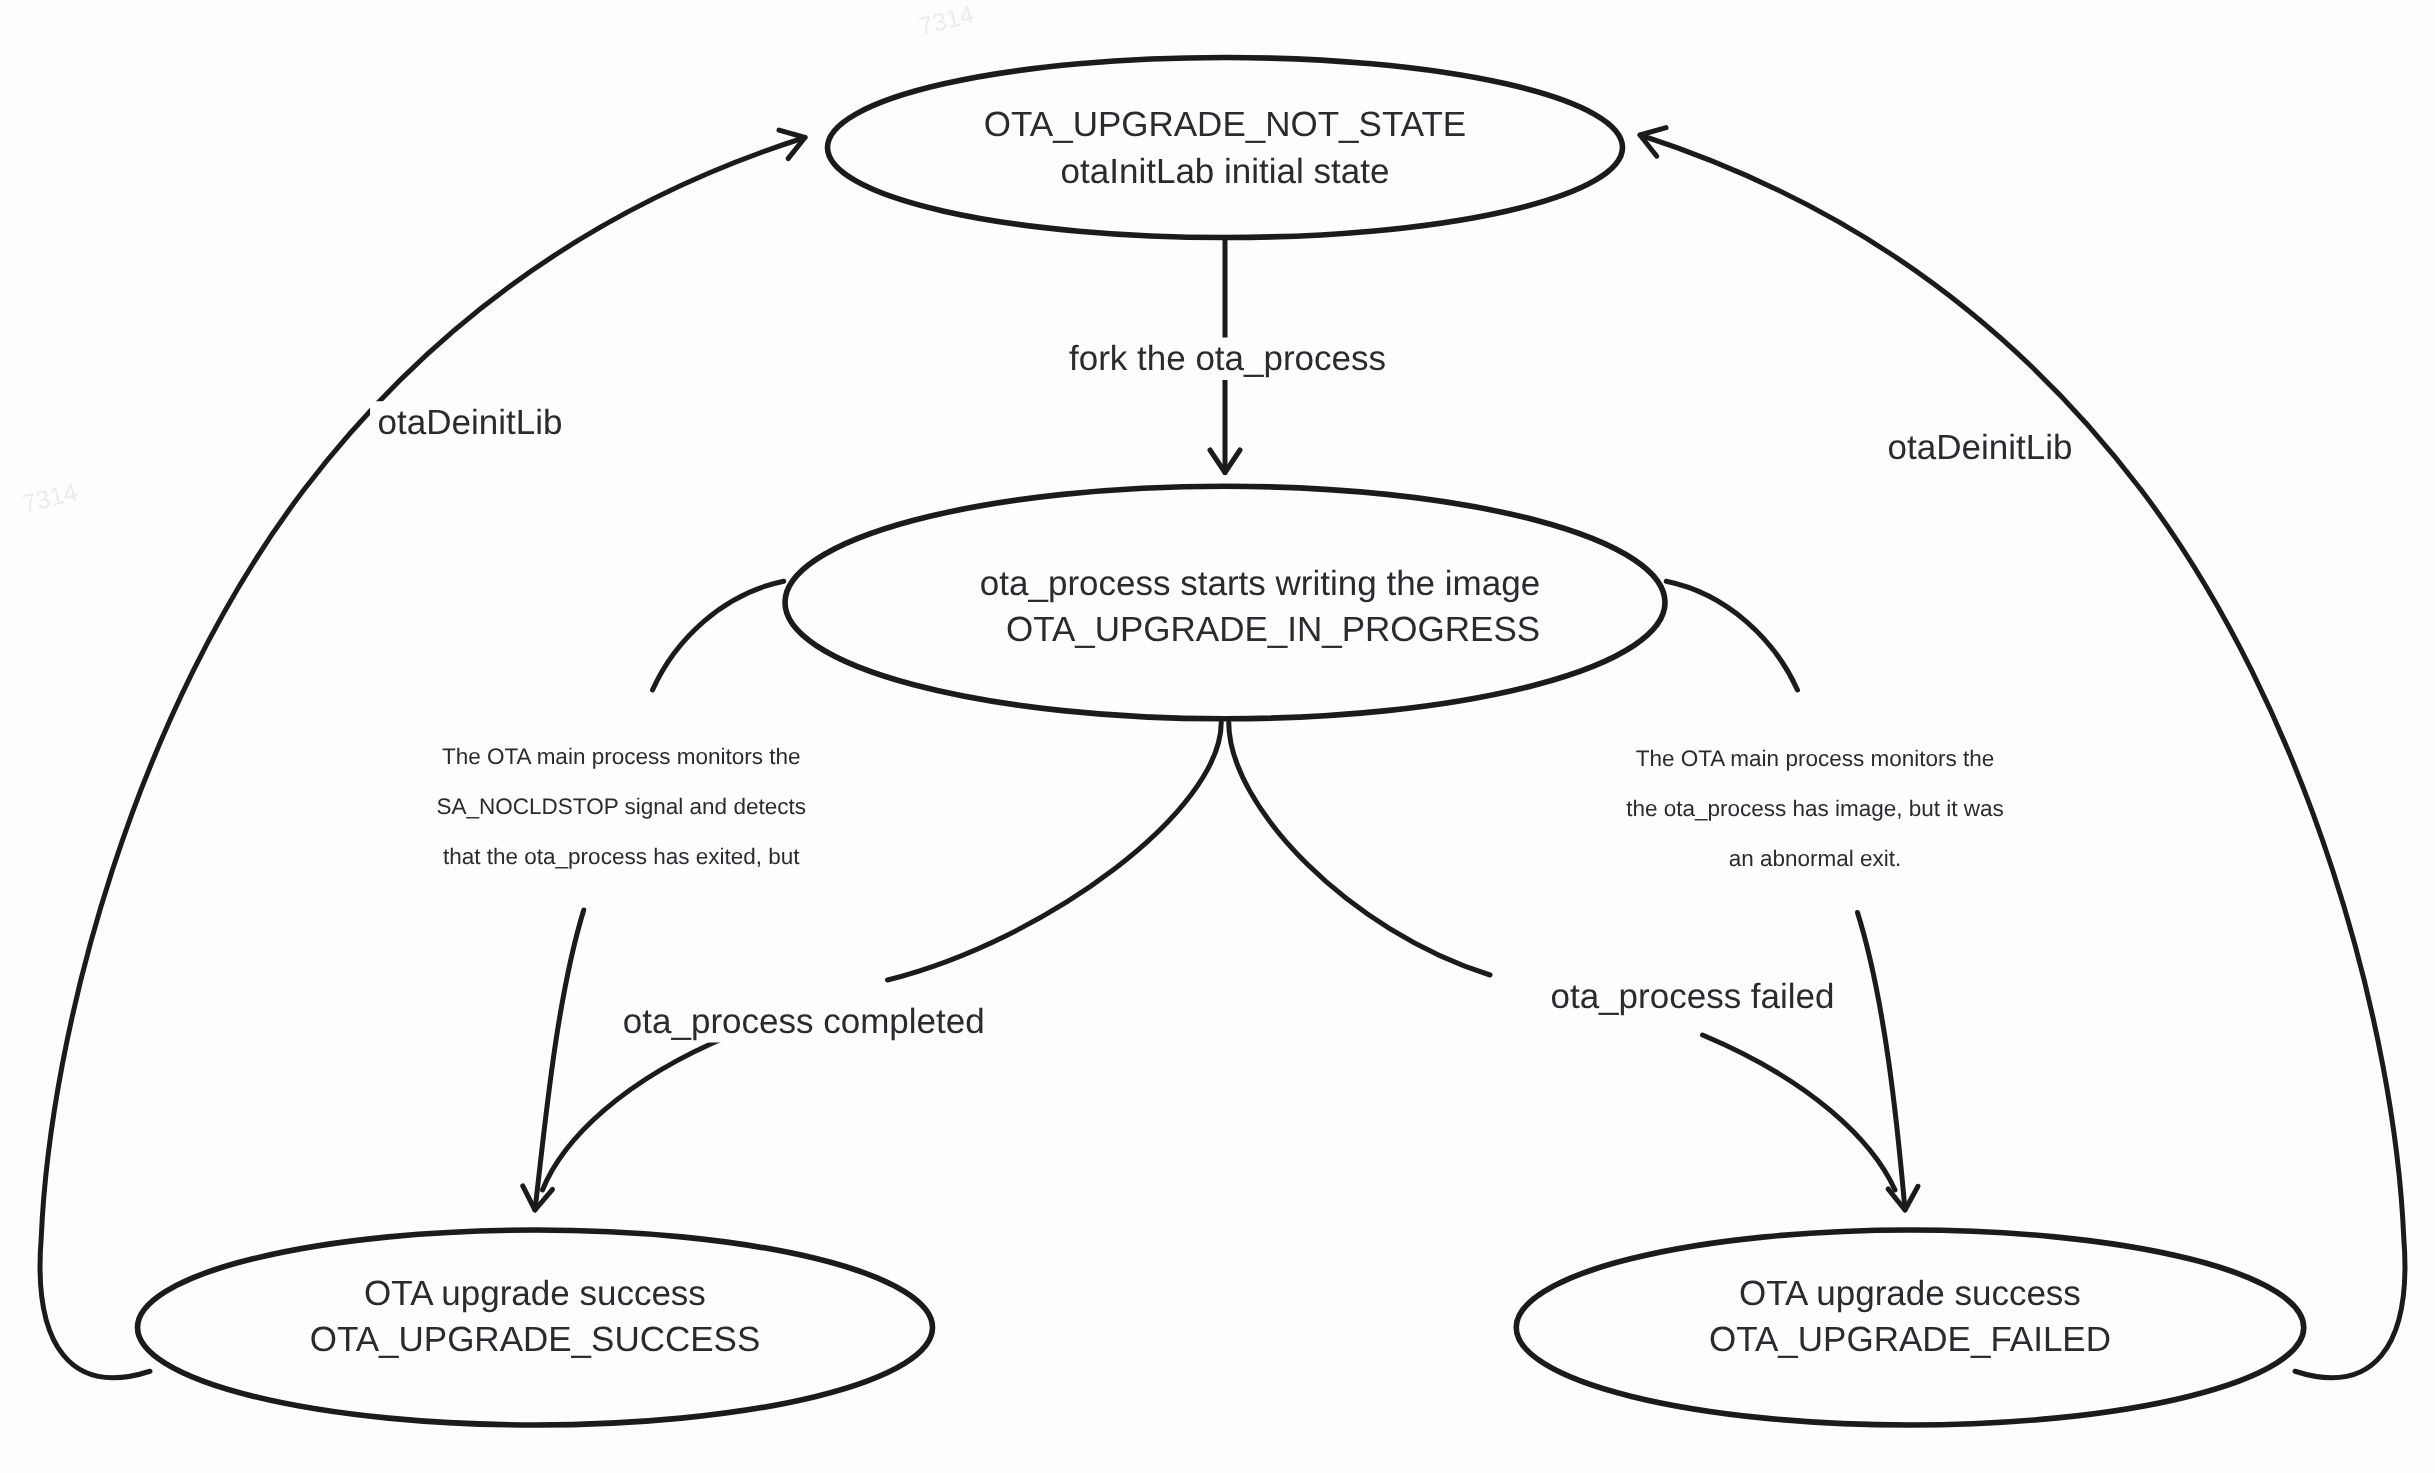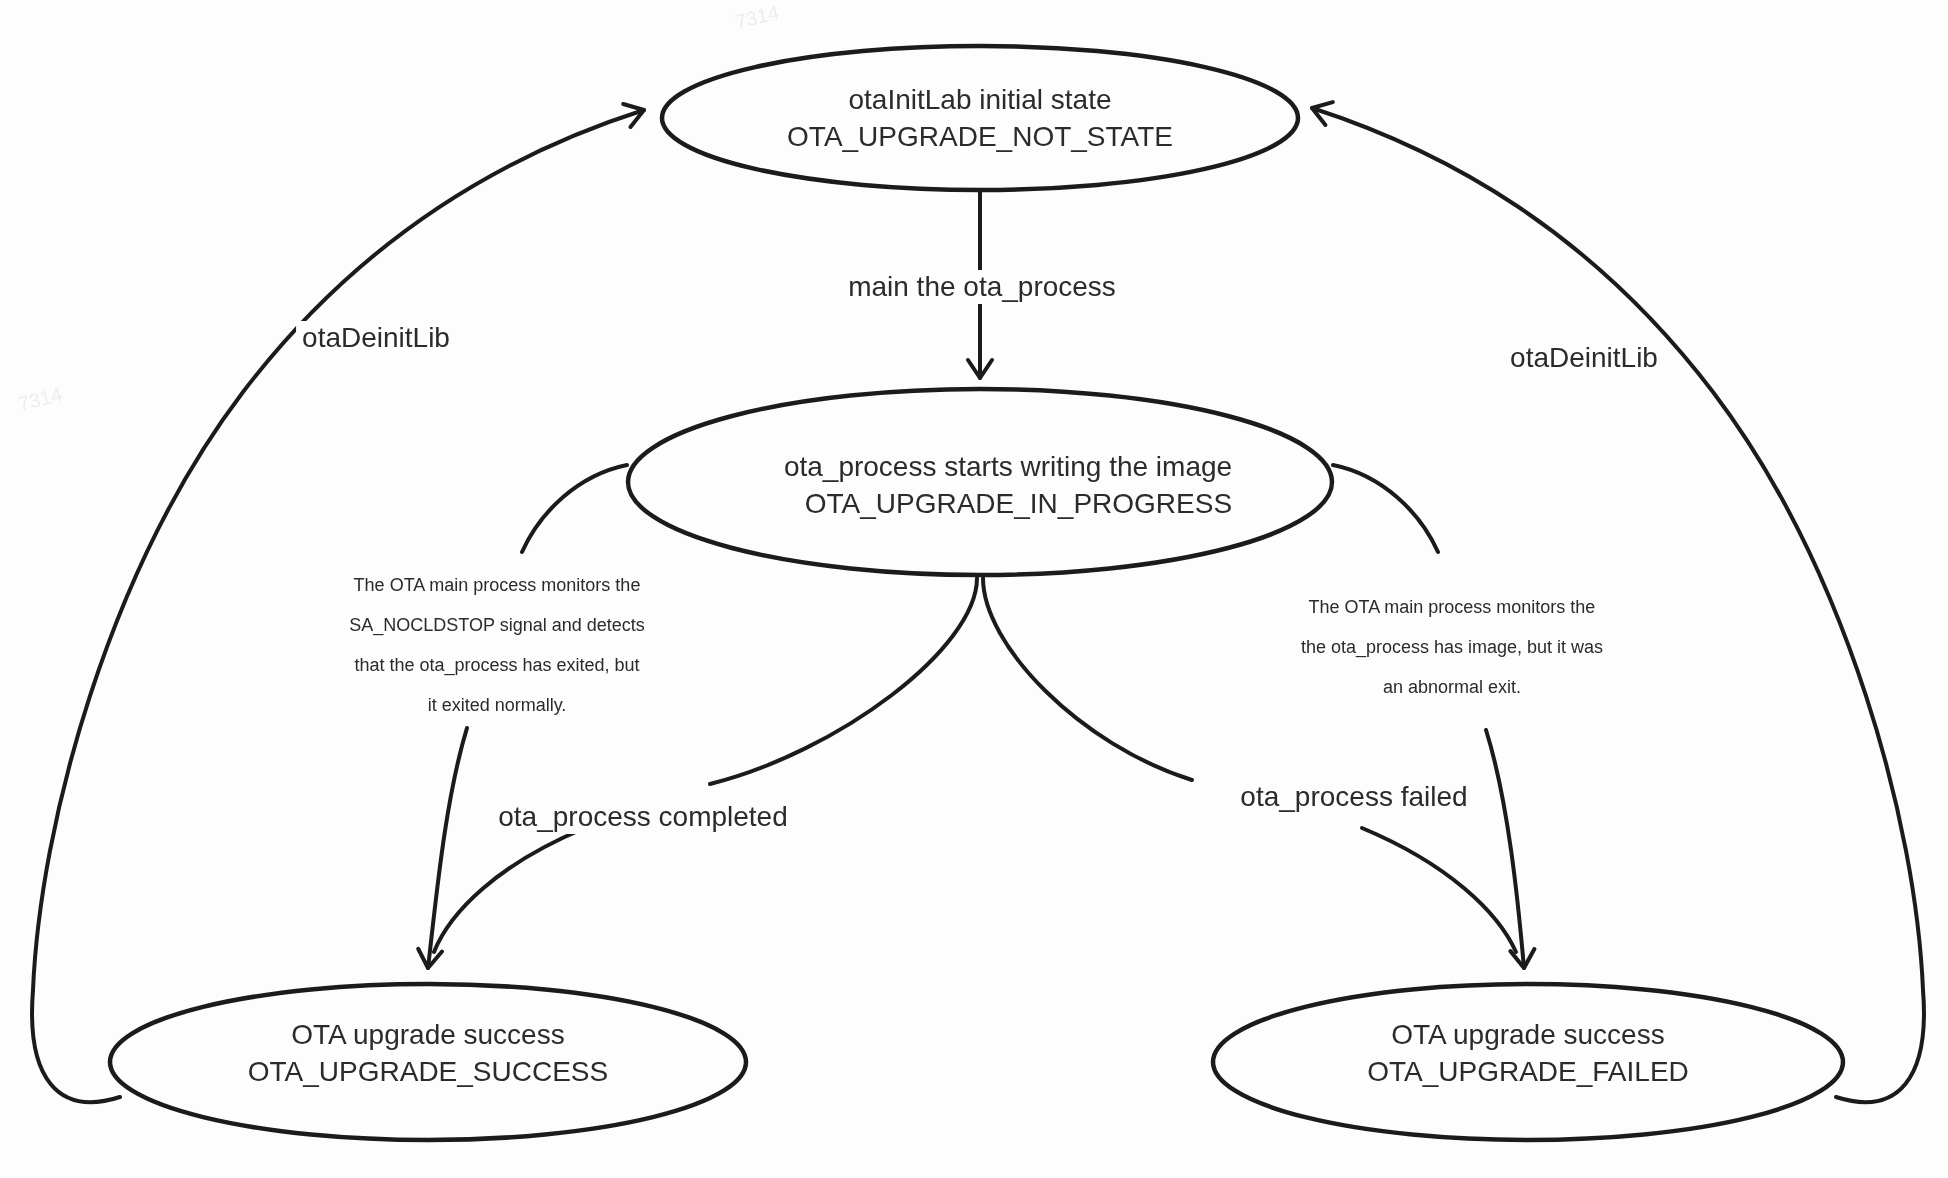--- a/index.html
+++ b/index.html
@@ -98,54 +98,53 @@
 
     <g fill="#fdfdfd" stroke="#1b1b1b" stroke-width="4.5">
       <ellipse cx="980" cy="118" rx="318" ry="72"></ellipse>
       <ellipse cx="980" cy="482" rx="352" ry="93"></ellipse>
       <ellipse cx="428" cy="1062" rx="318" ry="78"></ellipse>
       <ellipse cx="1528" cy="1062" rx="315" ry="78"></ellipse>
     </g>
   </svg>
 
   <div class="abs node-text" style="left:980px; top:118px;">
+    <div>OTA_UPGRADE_NOT_STATE</div>
     <div>otaInitLab initial state</div>
-    <div>OTA_UPGRADE_NOT_STATE</div>
   </div>
 
   <div class="abs node-text" style="left:1008px; top:485px;text-align:right;">
     <div>ota_process starts writing the image</div>
     <div>OTA_UPGRADE_IN_PROGRESS</div>
   </div>
 
   <div class="abs node-text" style="left:428px; top:1053px;">
     <div>OTA upgrade success</div>
     <div>OTA_UPGRADE_SUCCESS</div>
   </div>
 
   <div class="abs node-text" style="left:1528px; top:1053px;">
     <div>OTA upgrade success</div>
     <div>OTA_UPGRADE_FAILED</div>
   </div>
 
-  <div class="abs edge-label" style="left:982px; top:287px;">main the ota_process</div>
+  <div class="abs edge-label" style="left:982px; top:287px;">fork the ota_process</div>
 
   <div class="abs edge-label" style="left:643px; top:817px;">ota_process completed</div>
 
   <div class="abs edge-label" style="left:1310px; top:797px;margin-left:44px;">ota_process failed</div>
 
   <div class="abs edge-label" style="left:376px; top:338px;">otaDeinitLib</div>
 
   <div class="abs edge-label" style="left:1584px; top:358px;">otaDeinitLib</div>
 
   <div class="abs annotation" style="left:497px; top:645px;">
     <div>The OTA main process monitors the</div>
     <div>SA_NOCLDSTOP signal and detects</div>
     <div>that the ota_process has exited, but</div>
-    <div>it exited normally.</div>
   </div>
 
   <div class="abs annotation" style="left:1452px; top:647px;">
     <div>The OTA main process monitors the</div>
     <div>the ota_process has image, but it was</div>
     <div>an abnormal exit.</div>
   </div>
 
 </div>
 

